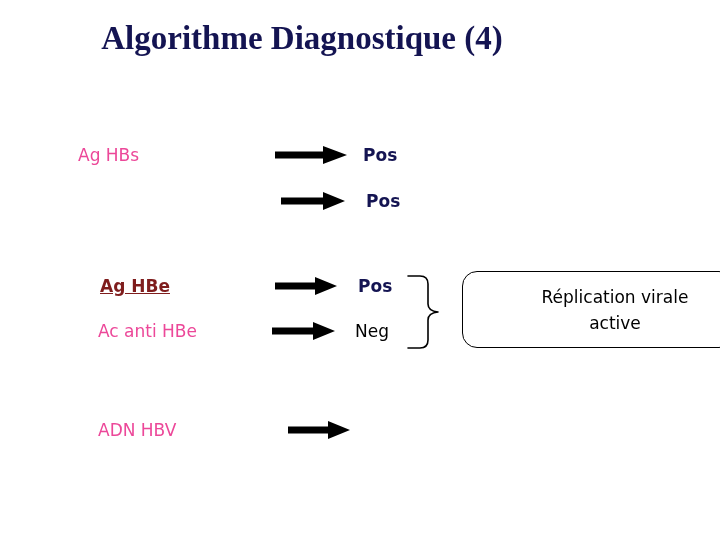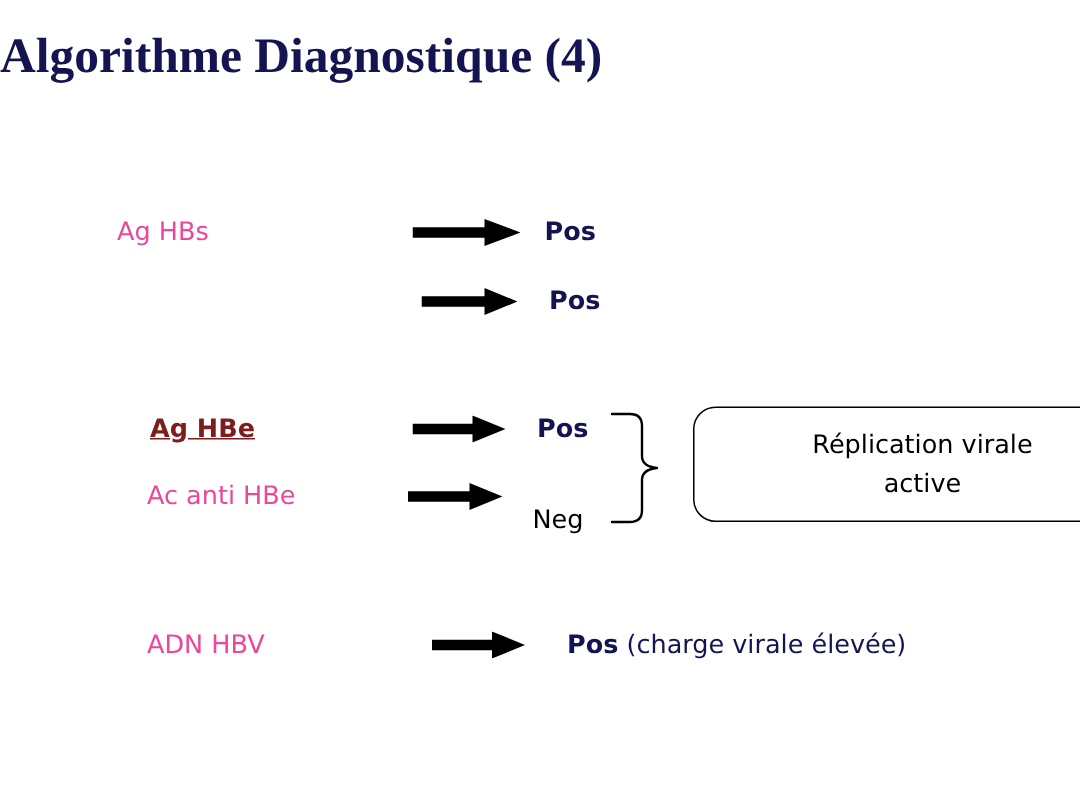--- a/index.html
+++ b/index.html
@@ -19,21 +19,21 @@
     height: 540px;
     background: #ffffff;
   }
 
   
   .title {
     position: absolute;
     left: 0;
     top: 18px;
     width: 604px;
-    text-align: left;
+    text-align: center;
     font-family: "Liberation Serif", "DejaVu Serif", serif;
     font-weight: bold;
     font-size: 33px;
     line-height: 40px;
     color: #141452;
     letter-spacing: 0px;
     white-space: nowrap;
   }
 
   
@@ -61,21 +61,20 @@
     line-height: 30px;
     white-space: nowrap;
   }
   .result.navy-bold {
     color: #141452;
     font-weight: bold;
   }
   .result.black {
     color: #000000;
     font-weight: normal;
-    margin-top: 16px;
   }
   .result .suffix {
     color: #141452;
     font-weight: normal;
   }
 
   
   .arrow {
     position: absolute;
     height: 18px;
@@ -178,16 +177,15 @@
 
   <div class="row" style="left:0; top:415px; width:708px;">
     <span class="label" style="left:98px;">ADN HBV</span>
 
     <span class="arrow" style="left:288px; top:6px;">
       <svg width="62" height="18" viewBox="0 0 62 18">
         <path d="M0 5.5 H40 V0 L62 9 L40 18 V12.5 H0 Z" fill="#000000"></path>
       </svg>
     </span>
 
-    <span class="result navy-bold" style="left:378px;"><span>Pos</span><span class="suffix"> (charge virale élevée)</span></span>
   </div>
 
 </div>
 
 </body></html>

